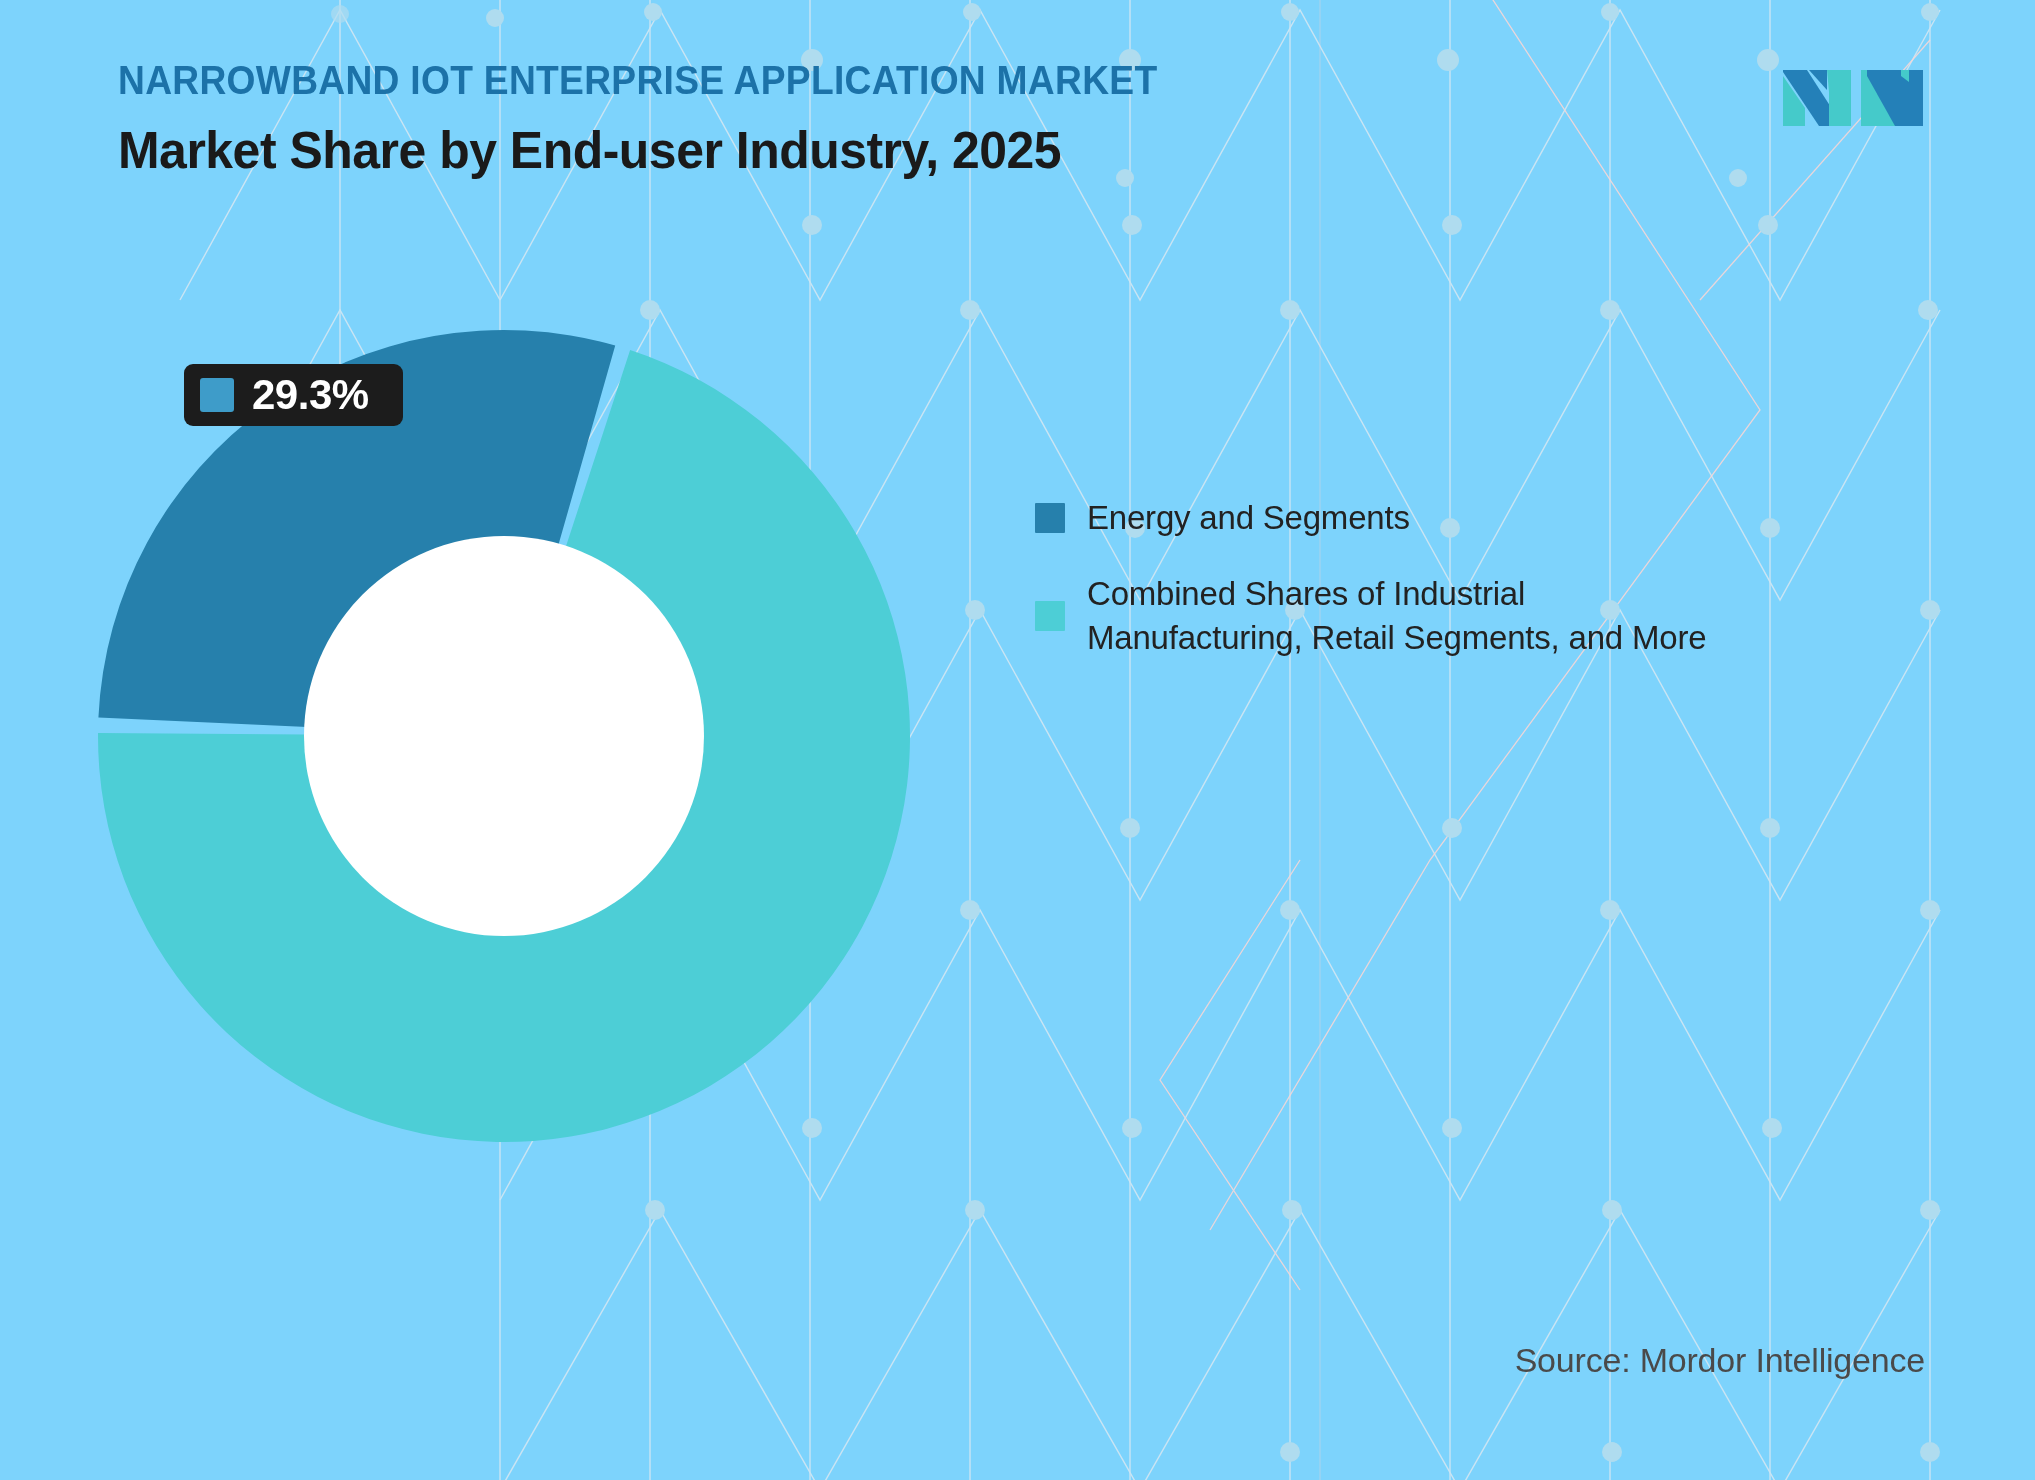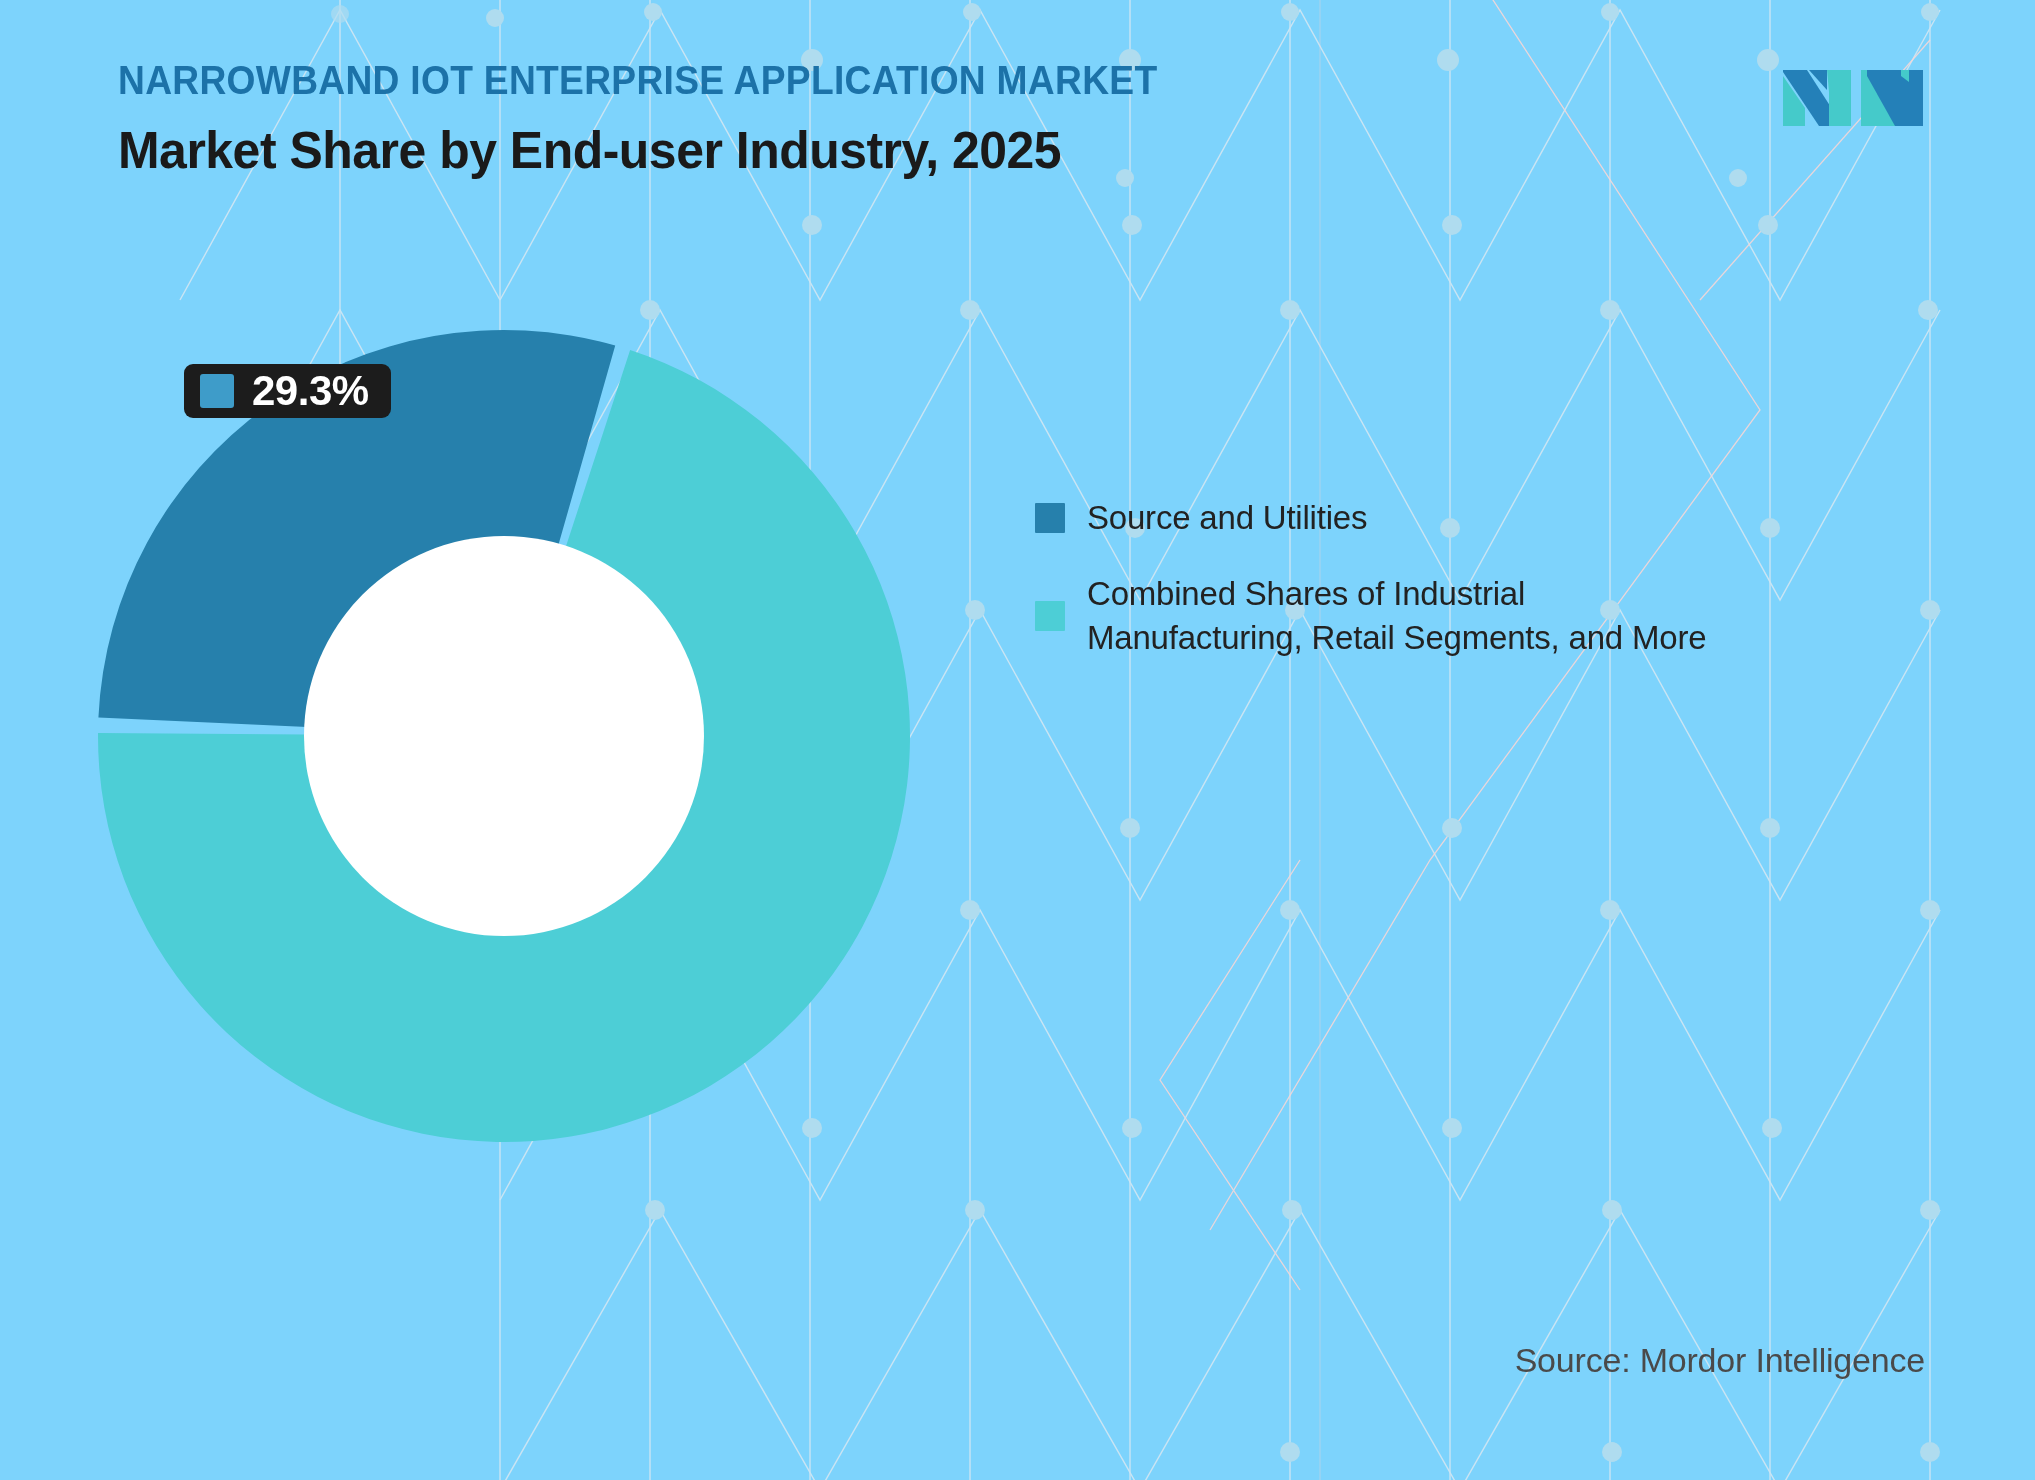--- a/index.html
+++ b/index.html
@@ -59,25 +59,25 @@
   #donut-wrap{
     position:absolute;
     left:90px;top:322px;
     width:828px;height:828px;
   }
   #donut-svg{display:block;width:828px;height:828px;}
   
   #data-label-callout{
     position:absolute;
     left:184px;top:364px;
-    height:54px;
+    height:62px;
     background:#1C1C1C;
     border-radius:9px;
     display:flex;align-items:center;
-    padding:0 22px 0 16px;
+    padding:0 34px 0 16px;
     box-sizing:border-box;
   }
   #data-label-swatch{
     width:34px;height:34px;
     background:#3E9CC9;
     border-radius:3px;
     flex:0 0 auto;
   }
   #data-label-value{
     color:#ffffff;
@@ -244,21 +244,21 @@
   </div>
 
   <div id="data-label-callout">
     <span id="data-label-swatch" style="background: rgb(62, 156, 201);"></span>
     <span id="data-label-value">29.3%</span>
   </div>
 
   <div id="legend">
     <div class="legend-item">
       <span class="legend-swatch" style="background: rgb(38, 128, 172);"></span>
-      <span class="legend-label">Source and Utilities</span>
+      <span class="legend-label">Energy and Segments</span>
     </div>
     <div class="legend-item">
       <span class="legend-swatch" style="background: rgb(77, 206, 214);"></span>
       <span class="legend-label">Combined Shares of Industrial Manufacturing, Retail Segments, and More</span>
     </div>
   </div>
 
   <div id="source-text">Source: Mordor Intelligence</div>
 
 </div>

